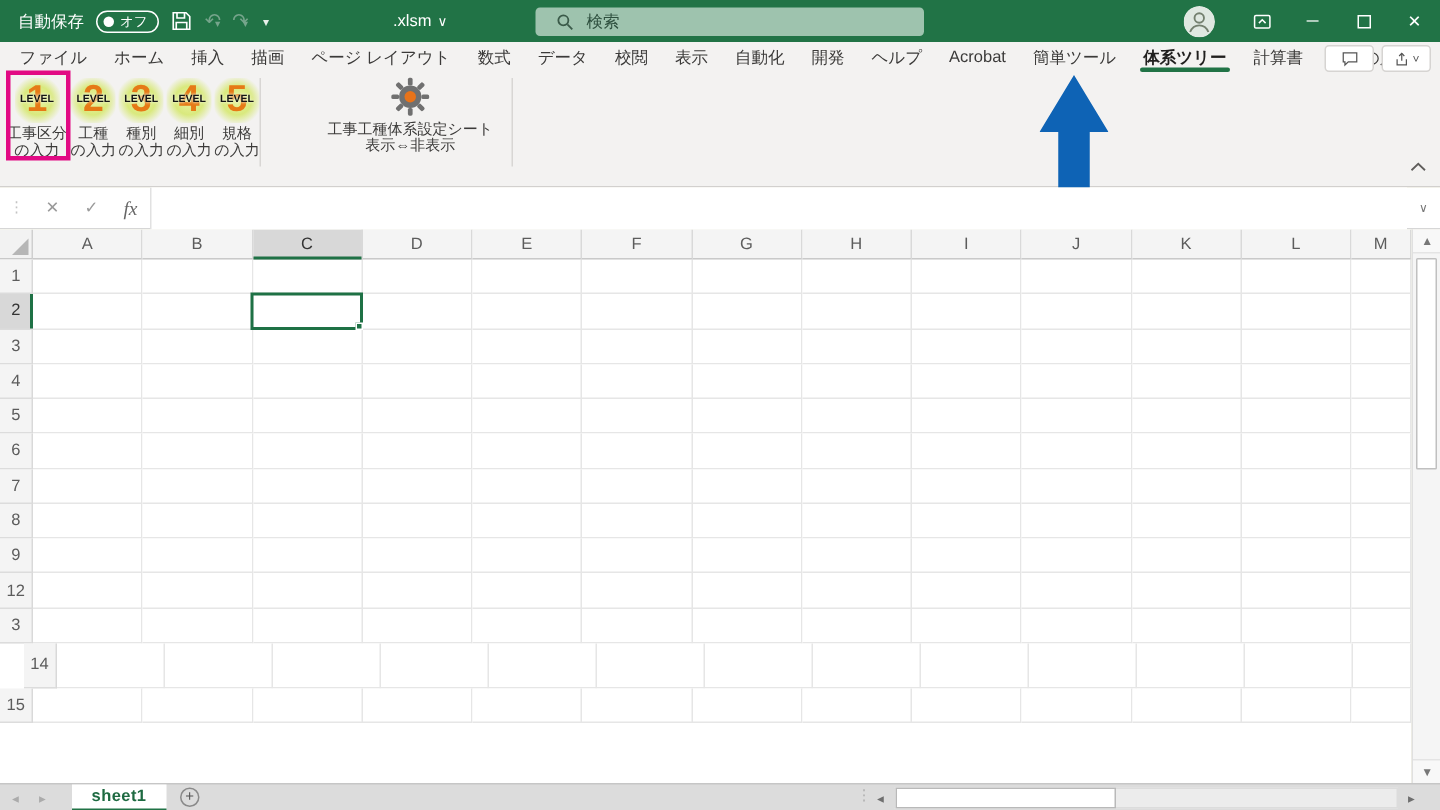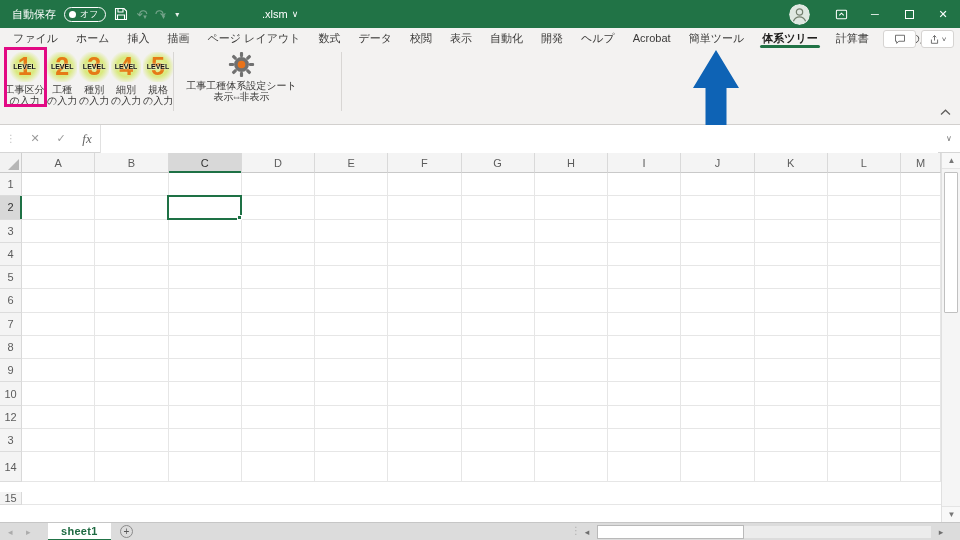--- a/index.html
+++ b/index.html
@@ -31,21 +31,21 @@
   .rtab:first-child { margin-left:4px; }
   .rtab.active { font-weight:bold; color:#201f1e; }
   .rtab.active::after { content:""; position:absolute; left:7px; right:7px; bottom:0; height:3px; background:#217346; border-radius:2px; }
   .tab-side-btns { position:absolute; right:6px; top:2px; display:flex; gap:5px; }
   .side-btn { width:33px; height:18px; background:#fff; border:1px solid #d6d4d2; border-radius:3px; display:flex; align-items:center; justify-content:center; gap:2px; color:#555; font-size:8px; }
 
   
   .ribbon { position:absolute; left:0; top:48px; width:960px; height:77px; background:#f3f2f1; border-bottom:1px solid #d2d0ce; }
   .rgroup { position:absolute; top:0; height:77px; }
   .g1 { left:0; width:174px; }
-  .g2 { left:158px; width:167px;font-family:Liberation Mono, monospace; }
+  .g2 { left:190px; width:167px; }
   .grp-label { position:absolute; bottom:2px; left:0; right:0; text-align:center; font-size:10px; color:#605e5c; }
   .gsep { position:absolute; top:4px; bottom:13px; width:1px; background:#d8d6d4; }
   .lvl-row { display:flex; padding:2px 0 0 3px; }
   .lvl-btn { display:flex; flex-direction:column; align-items:center; width:32.5px; }
   .lvl-btn.first { width:44px; }
   .lvl-icon { position:relative; width:30px; height:30px; margin-top:2px;
     background:radial-gradient(circle at 50% 50%, #e9f2a0 0%, #d9e97e 45%, rgba(243,242,241,0) 78%);
     border-radius:6px; }
   .lvl-num { position:absolute; left:0; right:0; top:-1px; text-align:center; font-size:25px; font-weight:bold; color:#e67a16; line-height:30px; }
   .lvl-word { position:absolute; left:0; right:0; top:11px; text-align:center; font-size:7px; font-weight:bold; color:#141414; letter-spacing:0; text-shadow:0 0 2px #eef3cf,0 0 2px #eef3cf; }
@@ -120,20 +120,27 @@
             <path d="M3.5 12.5V8h7v4.5"></path>
         </svg>
       </span>
       <span><span class="dim">↶</span><span class="dim-chev">▾</span></span>
       <span><span class="dim">↷</span><span class="dim-chev">▾</span></span>
       <span class="qat-chev">▾</span>
     </div>
     <div class="filename">
       <span>.xlsm</span>
       <span class="chev">∨</span>
+    </div>
+    <div class="searchbox">
+      <svg width="13" height="13" viewBox="0 0 14 14" fill="none" stroke="#3a5a49" stroke-width="1.3">
+        <circle cx="6" cy="6" r="3.6"></circle>
+          <path d="M8.9 8.9L12.4 12.4"></path>
+      </svg>
+      <span>検索</span>
     </div>
     <div class="tb-right">
       <span class="avatar">
         <svg width="21" height="21" viewBox="0 0 20 20">
           <circle cx="10" cy="10" r="10" fill="#dfe8e1"></circle>
           <circle cx="10" cy="7.6" r="3" fill="none" stroke="#74806f" stroke-width="1.2"></circle>
           <path d="M4.2 16.5c1.2-3 3.2-4.2 5.8-4.2s4.6 1.2 5.8 4.2" fill="none" stroke="#74806f" stroke-width="1.2"></path>
         </svg>
       </span>
       <span class="tbbtn">
@@ -419,36 +426,20 @@
         <div class="c" style="width: 73.25px;"></div>
         <div class="c" style="width: 73.25px;"></div>
         <div class="c" style="width: 73.25px;"></div>
         <div class="c" style="width: 73.25px;"></div>
         <div class="c" style="width: 73.25px;"></div>
         <div class="c" style="width: 73.25px;"></div>
         <div class="c" style="width: 73.25px;"></div>
         <div class="c" style="width: 40px;"></div>
       </div>
       <div class="brow" style="height: 23.2667px;">
-        <div class="rh">10</div>
-        <div class="c" style="width: 73.25px;"></div>
-        <div class="c" style="width: 73.25px;"></div>
-        <div class="c" style="width: 73.25px;"></div>
-        <div class="c" style="width: 73.25px;"></div>
-        <div class="c" style="width: 73.25px;"></div>
-        <div class="c" style="width: 73.25px;"></div>
-        <div class="c" style="width: 73.25px;"></div>
-        <div class="c" style="width: 73.25px;"></div>
-        <div class="c" style="width: 73.25px;"></div>
-        <div class="c" style="width: 73.25px;"></div>
-        <div class="c" style="width: 73.25px;"></div>
-        <div class="c" style="width: 73.25px;"></div>
-        <div class="c" style="width: 40px;"></div>
-      </div>
-      <div class="brow" style="height: 23.2667px;">
         <div class="rh">12</div>
         <div class="c" style="width: 73.25px;"></div>
         <div class="c" style="width: 73.25px;"></div>
         <div class="c" style="width: 73.25px;"></div>
         <div class="c" style="width: 73.25px;"></div>
         <div class="c" style="width: 73.25px;"></div>
         <div class="c" style="width: 73.25px;"></div>
         <div class="c" style="width: 73.25px;"></div>
         <div class="c" style="width: 73.25px;"></div>
         <div class="c" style="width: 73.25px;"></div>
@@ -466,37 +457,37 @@
         <div class="c" style="width: 73.25px;"></div>
         <div class="c" style="width: 73.25px;"></div>
         <div class="c" style="width: 73.25px;"></div>
         <div class="c" style="width: 73.25px;"></div>
         <div class="c" style="width: 73.25px;"></div>
         <div class="c" style="width: 73.25px;"></div>
         <div class="c" style="width: 73.25px;"></div>
         <div class="c" style="width: 73.25px;"></div>
         <div class="c" style="width: 40px;"></div>
       </div>
-      <div class="brow" style="height: 30px;">
+      <div class="brow" style="height: 30px; margin-left: 16px;">
         <div class="rh">14</div>
         <div class="c" style="width: 73.25px;"></div>
         <div class="c" style="width: 73.25px;"></div>
         <div class="c" style="width: 73.25px;"></div>
         <div class="c" style="width: 73.25px;"></div>
         <div class="c" style="width: 73.25px;"></div>
         <div class="c" style="width: 73.25px;"></div>
         <div class="c" style="width: 73.25px;"></div>
         <div class="c" style="width: 73.25px;"></div>
         <div class="c" style="width: 73.25px;"></div>
         <div class="c" style="width: 73.25px;"></div>
         <div class="c" style="width: 73.25px;"></div>
         <div class="c" style="width: 73.25px;"></div>
         <div class="c" style="width: 40px;"></div>
       </div>
-      <div class="brow" style="height: 23.2667px; align-items: flex-end;">
+      <div class="brow" style="height: 23.2667px;">
         <div class="rh">15</div>
         <div class="c" style="width: 73.25px;"></div>
         <div class="c" style="width: 73.25px;"></div>
         <div class="c" style="width: 73.25px;"></div>
         <div class="c" style="width: 73.25px;"></div>
         <div class="c" style="width: 73.25px;"></div>
         <div class="c" style="width: 73.25px;"></div>
         <div class="c" style="width: 73.25px;"></div>
         <div class="c" style="width: 73.25px;"></div>
         <div class="c" style="width: 73.25px;"></div>

